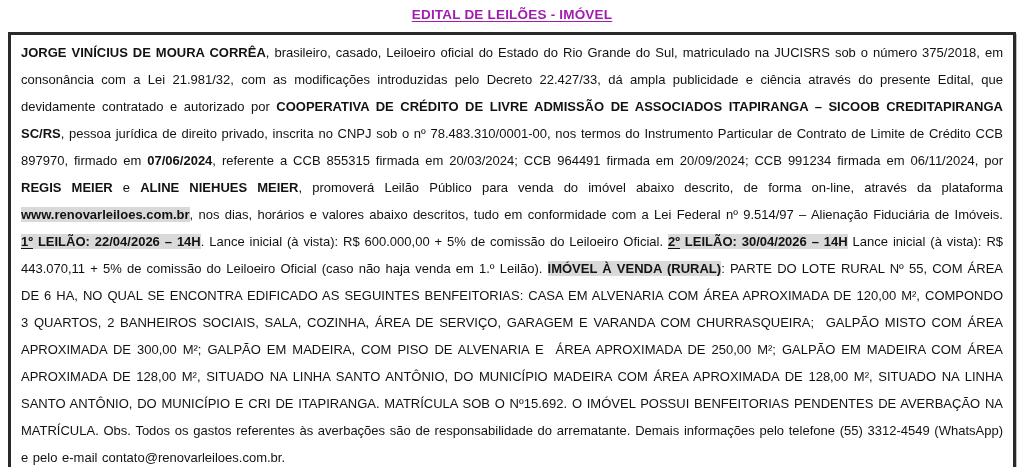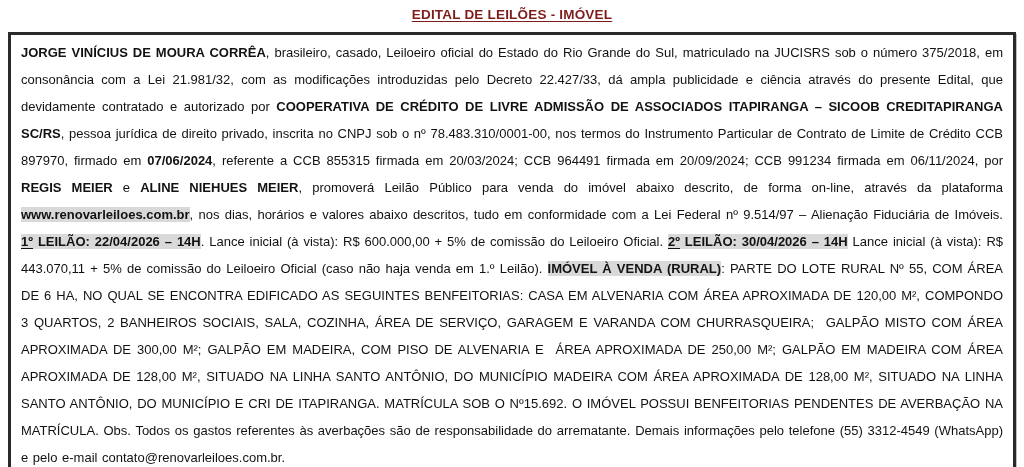--- a/index.html
+++ b/index.html
@@ -24,21 +24,21 @@
     padding-top: 5px;
     text-align: center;
   }
   .doc-title {
     display: inline-block;
     font-weight: bold;
     font-size: 13.5px;
     letter-spacing: 0.2px;
     text-decoration: underline;
     text-underline-offset: 2px;
-    color: #7f1d1d;
+    color: #a21caf;
   }
   .edital-box {
     margin: 9px 8px 0 8px;
     border: 3px solid var(--border-color);
     box-shadow: 1px 2px 0 rgba(0,0,0,0.25);
     background: #fff;
     padding: 4px 10px 6px 10px;
   }
   .para {
     margin: 0;

